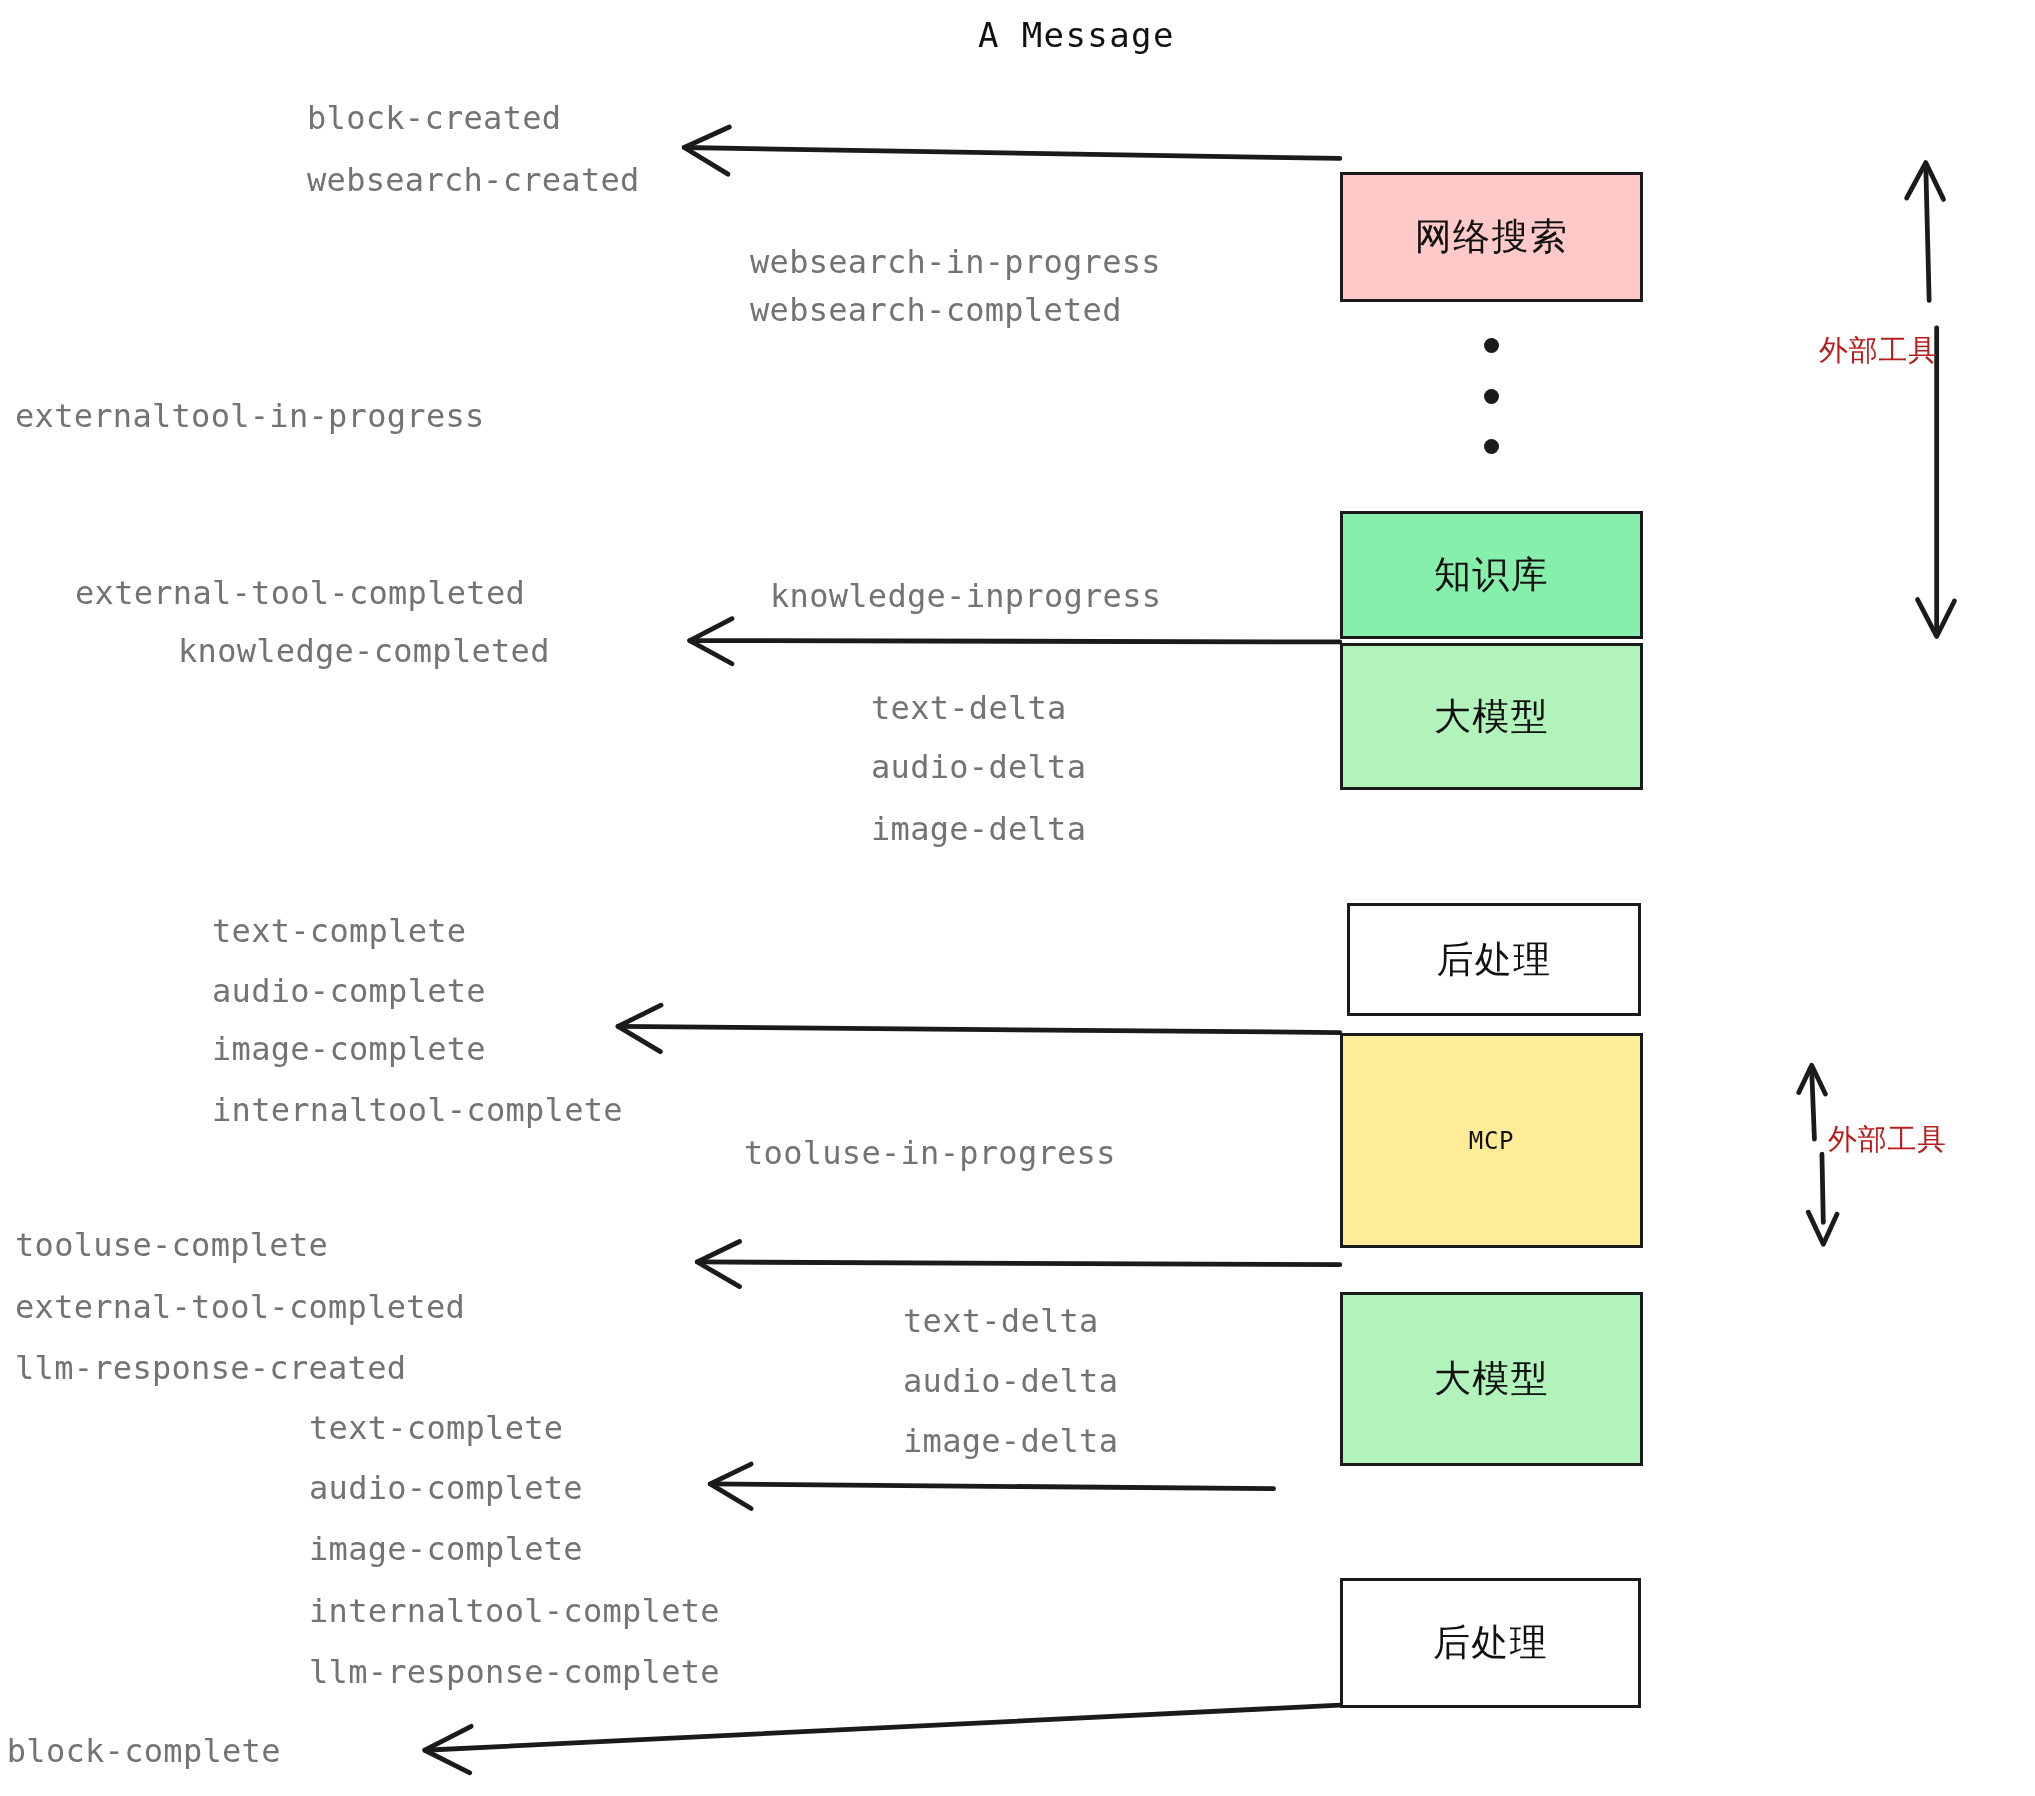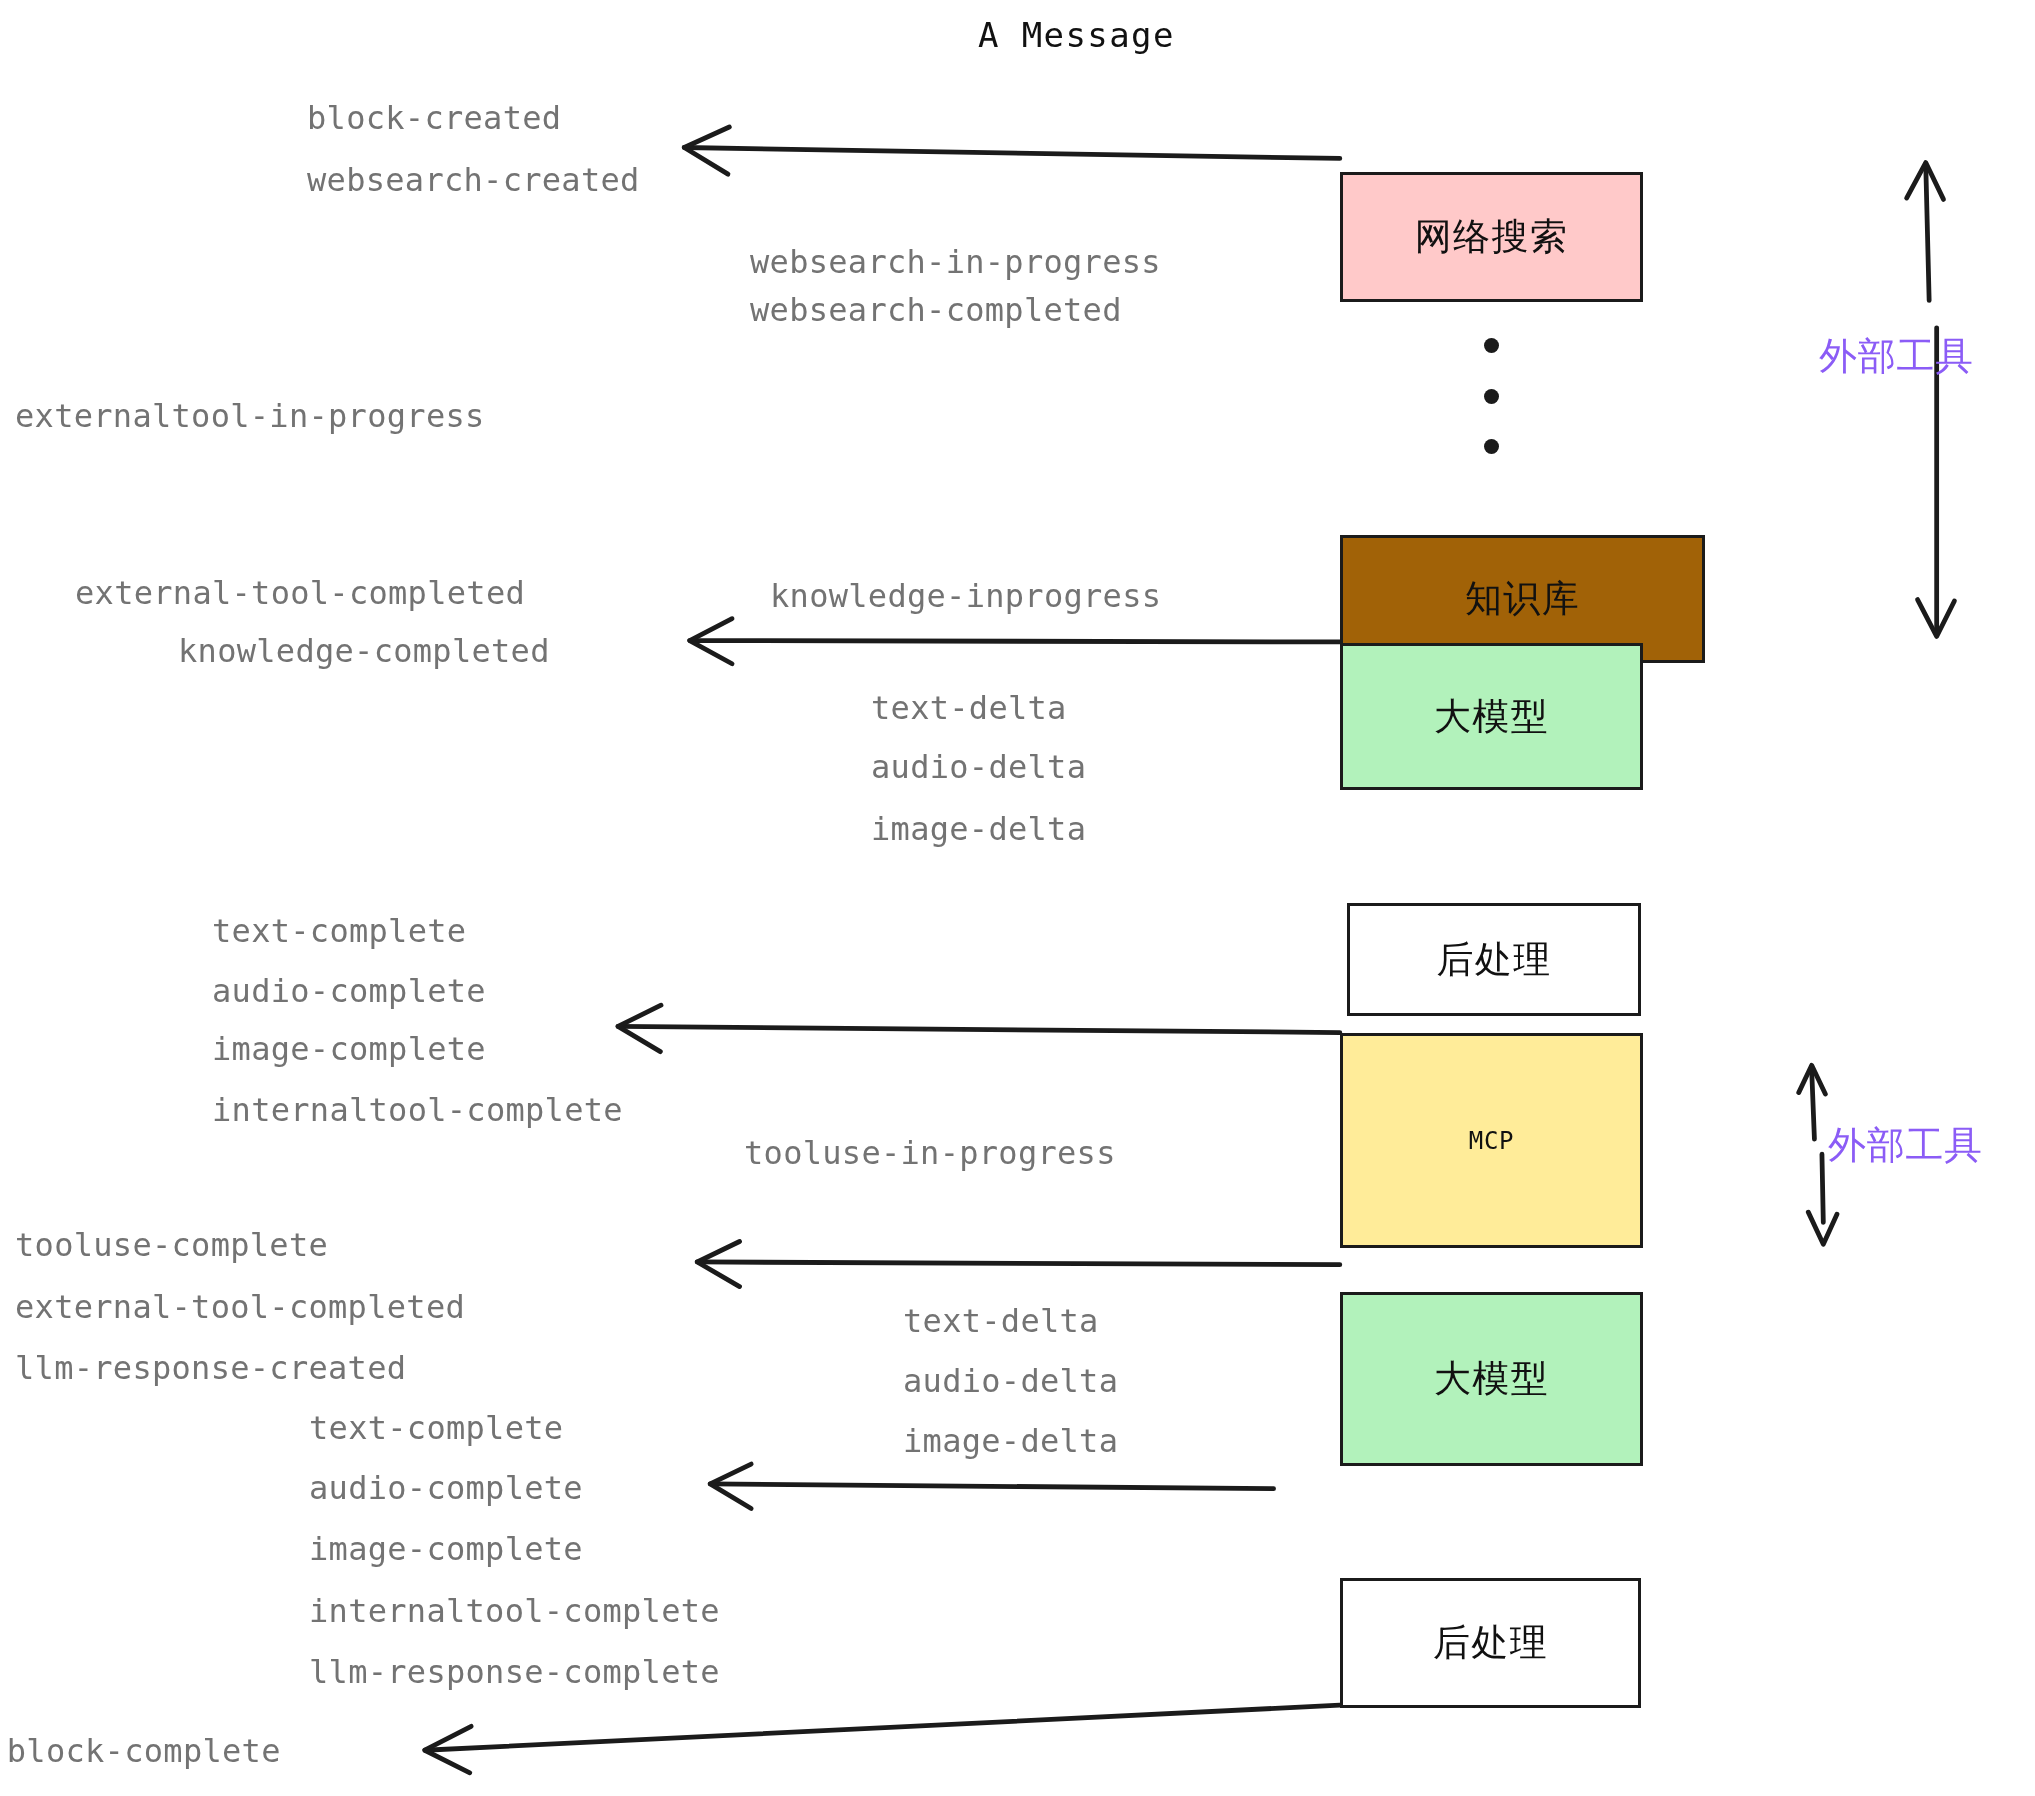--- a/index.html
+++ b/index.html
@@ -42,22 +42,22 @@
   }
   .box.mcp{
     font-family:"DejaVu Sans Mono","Liberation Mono",monospace;
     font-size:24px;
     letter-spacing:0.7px;
   }
   .cnlabel{
     position:absolute;
     white-space:nowrap;
     font-family:Liberation Serif, serif;
-    font-size:38px;
-    color:#8b5cf6;
+    font-size:29px;
+    color:#b91c1c;
     letter-spacing:0.7px;
   }
   .dots{
     position:absolute;
     display:flex;
     flex-direction:column;
     align-items:center;
     justify-content:space-between;
   }
   .dots span{
@@ -135,21 +135,21 @@
   <div class="box" style="left:1340px; top:172px; width:303px; height:130px; background:#FFC9C9;">
     <span>网络搜索</span>
   </div>
 
   <div class="dots" style="left:1483px; top:338px; width:16.4px; height:116px;">
     <span></span>
     <span></span>
     <span></span>
   </div>
 
-  <div class="box" style="left:1340px; top:511px; width:365px; height:128px; background:#a16207;margin-top:24px;">
+  <div class="box" style="left:1340px; top:511px; width:303px; height:128px; background:#86efac;">
     <span>知识库</span>
   </div>
 
   <div class="box" style="left:1340px; top:643px; width:303px; height:147px; background:#B2F2BB;">
     <span>大模型</span>
   </div>
 
   <div class="box" style="left:1347px; top:903px; width:294px; height:113px; background:#FFFFFF;">
     <span>后处理</span>
   </div>

